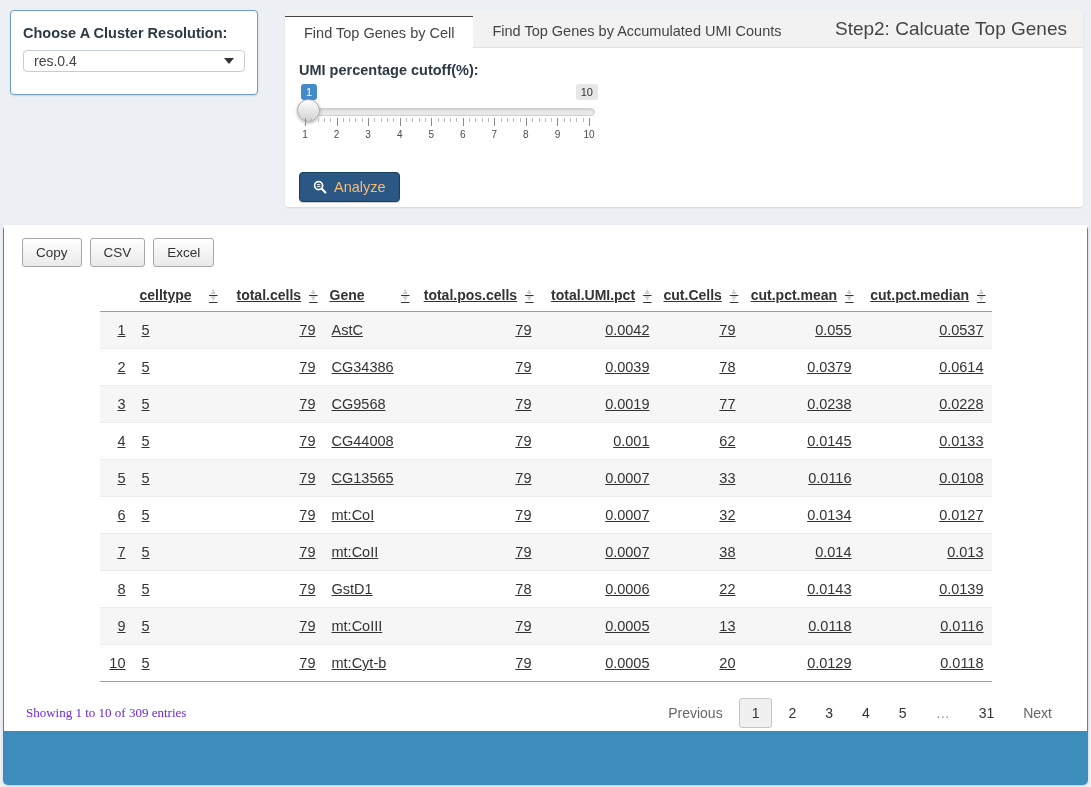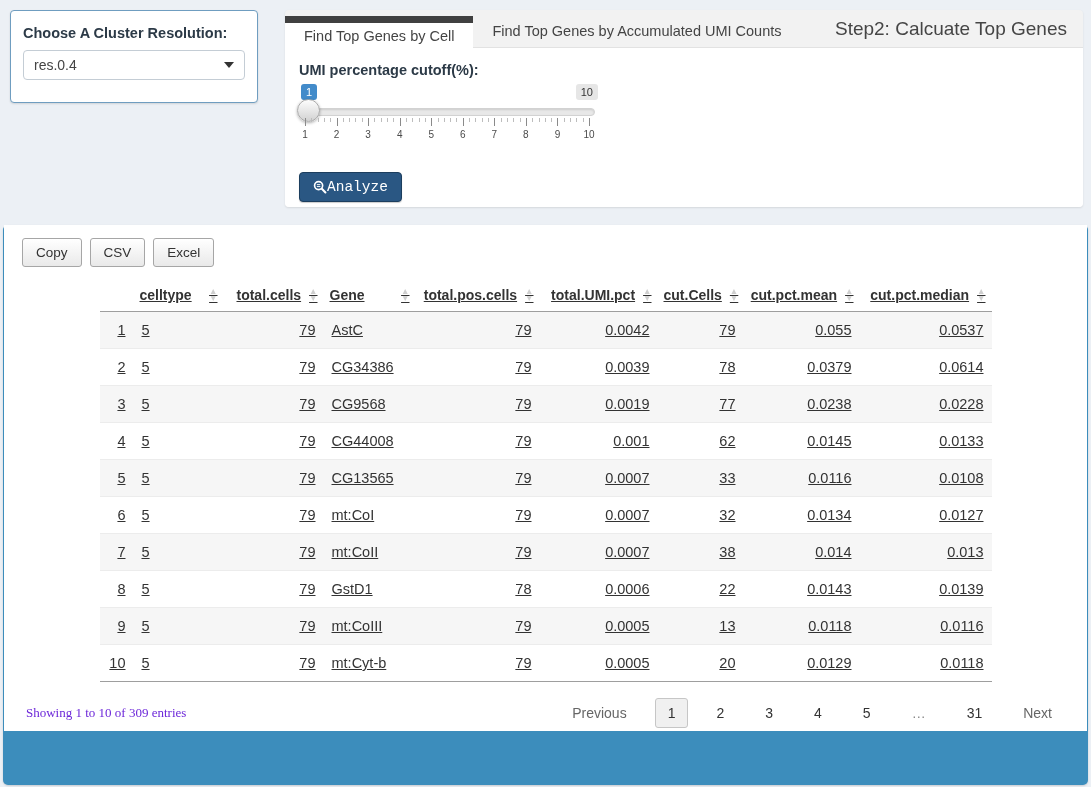--- a/index.html
+++ b/index.html
@@ -17,36 +17,36 @@
   }
   .step1-header {
     background:#3c8dbc; color:#fff; font-size:17px; font-weight:600;
     padding:9px 13px; border-radius:3px 3px 0 0;
   }
   .step1-body { padding:14px 12px 22px; }
   .field-label { font-size:14.5px; font-weight:bold; color:#2c3a47; margin-bottom:9px; }
   .select {
     display:flex; align-items:center; justify-content:space-between;
     border:1px solid #c4cdd5; border-radius:4px; background:#fff;
-    padding:6px 10px; font-size:14px; color:#444; cursor:pointer; height:30px;
+    padding:6px 10px; font-size:14px; color:#444; cursor:pointer; height:22px;
   }
   .caret { width:0; height:0; border-left:5px solid transparent; border-right:5px solid transparent; border-top:6px solid #333; }
 
   
   .tabbox {
     position:absolute; left:285px; top:10px; width:798px;
     border-radius:4px; box-shadow:0 1px 2px rgba(0,0,0,.1); background:#f2f2f2;
   }
   .tab-nav { display:flex; height:38px; position:relative; border-radius:4px 4px 0 0; }
   .tab-nav::after { content:""; position:absolute; left:0; right:0; bottom:0; height:1px; background:#e2e2e2; }
   .tab {
     display:flex; align-items:center; padding:0 19px; font-size:14.5px; color:#444;
     border-top:3px solid transparent; cursor:pointer; position:relative; z-index:1;
   }
-  .tab.active { background:#fff; border-top:7px solid #404040;margin-top:6px; }
+  .tab.active { background:#fff; border-top:1px solid #404040;margin-top:6px; }
   .tab-title { margin-left:auto; align-self:center; padding-right:16px; font-size:19px; color:#454545; }
   .tab-content {
     background:#fff; height:159px; border-radius:0 0 4px 4px; padding:14px;
     position:relative;
   }
 
   
   .slider-label { font-size:14.5px; font-weight:bold; color:#2c3a47; margin-bottom:4px; }
   .irs { position:relative; width:296px; height:78px; }
   .irs-badge { position:absolute; top:2px; font-size:11px; padding:1px 5px; border-radius:3px; line-height:14px; }
@@ -61,23 +61,23 @@
     position:absolute; top:17px; left:-2px; width:23px; height:23px; border-radius:50%;
     background:linear-gradient(#fdfdfd,#d2d2d2); border:1px solid #a9a9a9;
     box-shadow:0 1px 3px rgba(0,0,0,.3); cursor:grab;
   }
   .irs-grid { position:absolute; top:36px; left:6px; right:6px; height:28px; }
   .irs-tick { position:absolute; top:0; width:1px; background:#8a8a8a; height:8px; }
   .irs-tick.minor { height:4px; background:#bdbdbd; }
   .irs-num { position:absolute; top:11px; transform:translateX(-50%); font-size:10px; color:#4a4a4a; }
 
   .analyze {
-    margin-top:12px; display:inline-flex; align-items:center; 
-    background:#2a5783; border:1px solid #1c3e5e; color:#ffffff;
-    font-family:Liberation Mono, monospace; font-size:14.5px; padding:6px 13px; border-radius:4px; cursor:pointer;
+    margin-top:12px; display:inline-flex; align-items:center; gap:7px;
+    background:#2a5783; border:1px solid #1c3e5e; color:#fdba74;
+    font-family:Liberation Sans, sans-serif; font-size:14.5px; padding:6px 13px; border-radius:4px; cursor:pointer;
     box-shadow:0 1px 1px rgba(0,0,0,.2);
   }
 
   
   .results {
     position:absolute; left:3px; top:225px; width:1085px; height:560px;
     background:#3c8dbc; border-radius:5px; box-shadow:0 1px 2px rgba(0,0,0,.15);
   }
   .results-header {
     height:40px; display:flex; align-items:center; padding:0 15px;
@@ -119,21 +119,21 @@
     color:#cfcfcf; font-size:8.5px; line-height:7px; letter-spacing:0;
   }
   table.dt td { padding:10px 8px; border-bottom:1px solid #ececec; white-space:nowrap; }
   table.dt td.al-right { text-align:right; }
   table.dt td.al-left { text-align:left; }
   table.dt tbody tr:nth-child(odd) { background:#f6f6f6; }
   table.dt tbody tr:last-child td { border-bottom:1px solid #9e9e9e; }
 
   .dt-footer { display:flex; align-items:center; width:100%; padding:16px 4px 0; }
   .dt-info { font-size:13px; color:#6d28d9;font-family:Liberation Serif, serif; }
-  .pager { margin-left:auto; display:flex; align-items:center; gap:15px; font-size:14px; }
+  .pager { margin-left:auto; display:flex; align-items:center; gap:3px; font-size:14px; }
   .page-btn { padding:6px 12px; color:#333; cursor:pointer; border:1px solid transparent; }
   .page-btn.prev, .page-btn.next { color:#666; }
   .page-btn.active { background:#f0f0f0; border:1px solid #c6c6c6; border-radius:3px; }
   .page-btn.ellipsis { color:#888; cursor:default; }
 </style>
 </head>
 <body>
 
 <div>
 

